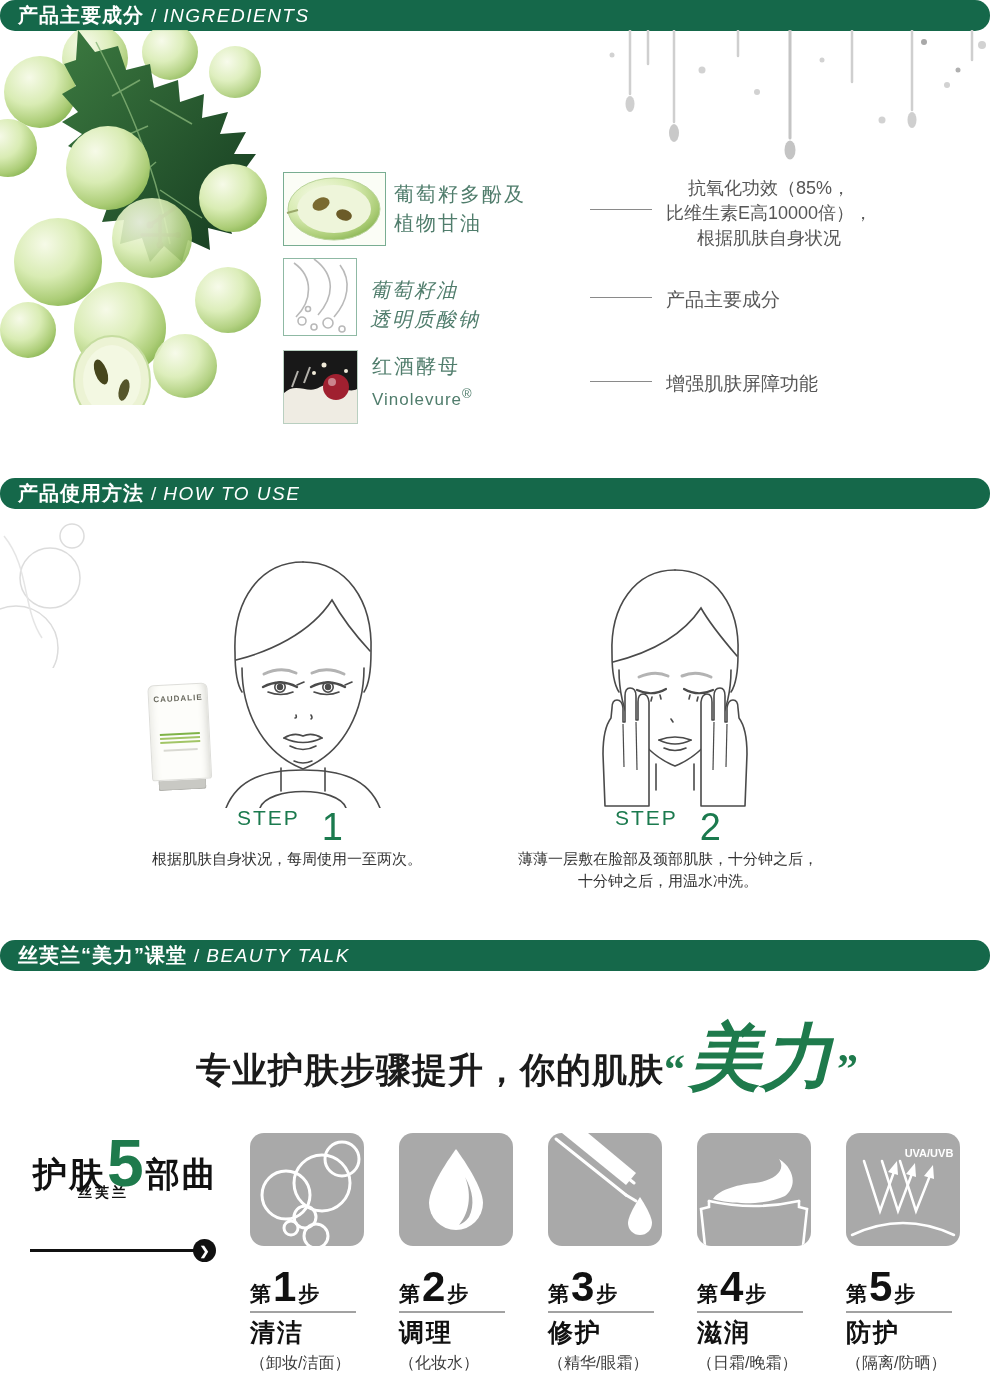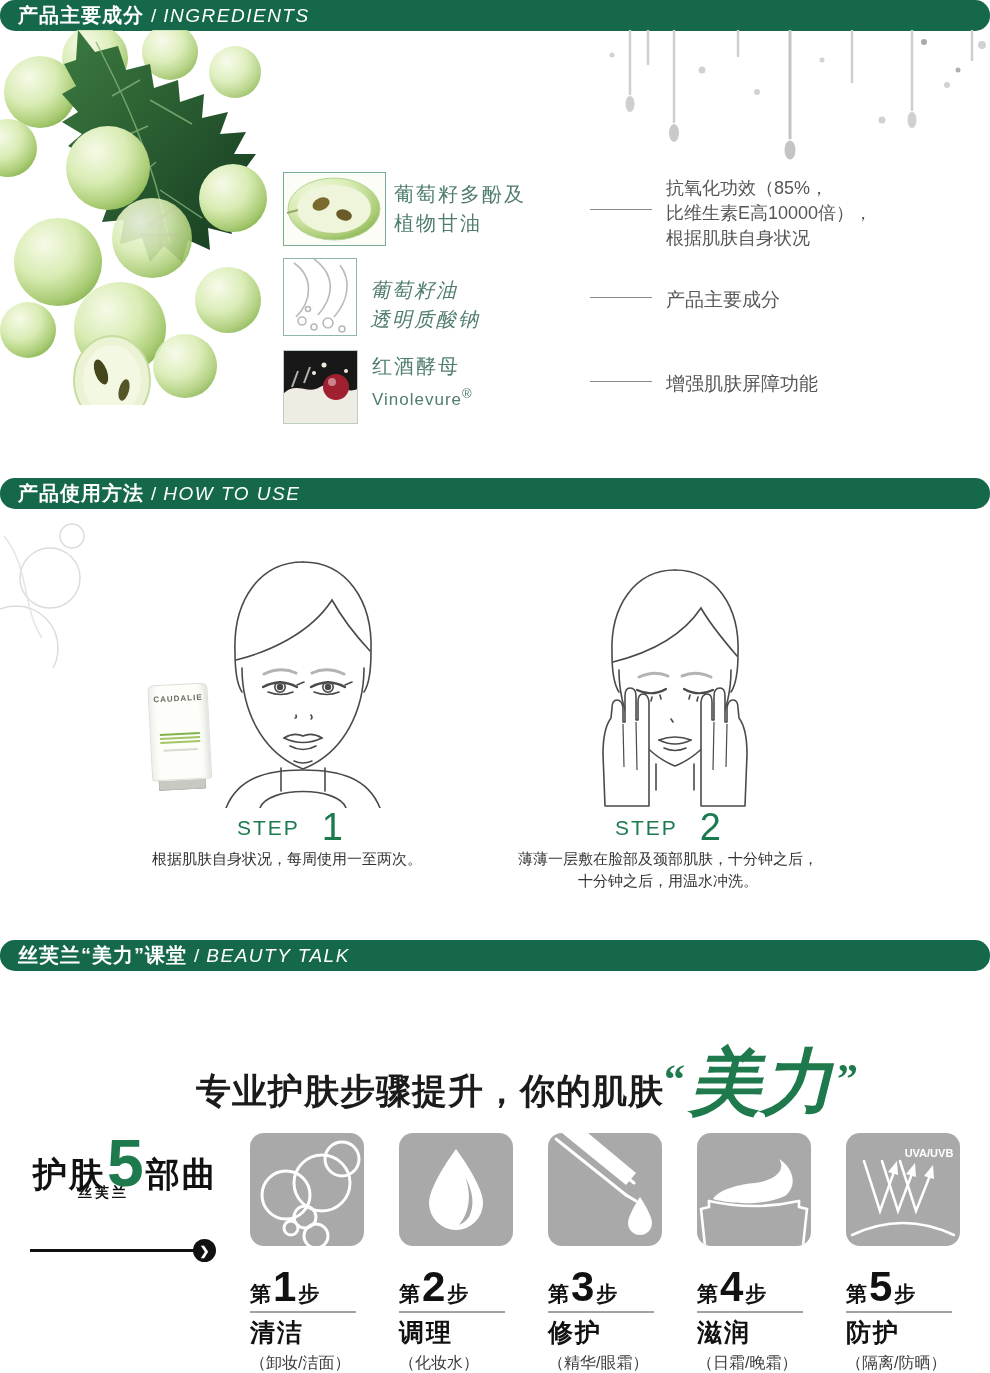--- a/index.html
+++ b/index.html
@@ -22,49 +22,49 @@
   .t3{left:283px;top:350px;width:75px;height:74px;border:1px solid #b9cfc0;}
   .ing-name{position:absolute;color:#507D6C;font-size:20px;line-height:29px;letter-spacing:2px;}
   .n1{left:394px;top:180px;}
   .n2{left:370px;top:276px;font-style:italic;}
   .n3{left:372px;top:352px;}
   .ing-brand{font-size:17px;letter-spacing:1px;line-height:26px;}
   .ing-brand sup{font-size:13px;}
   .dash{position:absolute;width:62px;border-top:1px solid #8a8a8a;}
   .d1{left:590px;top:209px;} .d2{left:590px;top:297px;} .d3{left:590px;top:381px;}
   .eff{position:absolute;color:#575757;font-size:18px;line-height:25px;}
-  .e1{left:666px;top:176px;}
+  .e1{left:666px;top:176px;text-align:center;}
   .e2{left:666px;top:287px;font-size:19px;}
   .e3{left:666px;top:371px;font-size:19px;}
 
   
   .face{position:absolute;}
   .tube{position:absolute;left:150px;top:684px;transform:rotate(-3deg);}
   .tube-body{width:58px;height:94px;background:#fdfdfa;border:1px solid #dededa;
      border-radius:6px 6px 3px 3px;position:relative;
      box-shadow:inset -9px 0 9px -8px #cfcfc9, inset 9px 0 9px -8px #e4e4de;}
   .tube-brand{font-size:8px;letter-spacing:1px;color:#6b6b60;text-align:center;
      padding-top:9px;font-weight:bold;}
   .tube-lines{margin-top:30px;}
   .tube-lines i{display:block;height:2px;background:#a2c566;margin:2px 9px;}
   .tube-lines i:first-child{background:#7fb347;}
   .tube-foot{height:2px;background:#d9d9d2;margin:6px 12px 0;}
   .tube-cap{width:46px;height:9px;background:#c9c9c4;margin:0 auto;
      border:1px solid #b3b3ae;border-top:none;border-radius:0 0 3px 3px;}
-  .step-head{position:absolute;color:#1B7A4E;display:flex;align-items:center;
+  .step-head{position:absolute;color:#1B7A4E;display:flex;align-items:flex-start;
      justify-content:center;gap:22px;width:180px;}
   .step-head .w{font-size:21px;letter-spacing:2px;}
   .step-head .n{font-size:38px;}
   .sh1{left:200px;top:806px;} .sh2{left:578px;top:806px;}
   .step-desc{position:absolute;color:#333;font-size:15px;line-height:22px;text-align:center;}
   .sd1{left:127px;top:848px;width:320px;}
   .sd2{left:498px;top:848px;width:340px;}
 
   
-  .headline{position:absolute;left:196px;top:1022px;display:flex;align-items:center;margin-top:25px;}
+  .headline{position:absolute;left:196px;top:1022px;display:flex;align-items:flex-end;}
   .hl-black{font-size:35px;font-weight:bold;color:#1b1b1b;letter-spacing:1px;padding-top:16px;}
   .hl-q{font-family:"Liberation Serif",serif;font-weight:bold;color:#1E7A4C;font-size:42px;
         line-height:1;position:relative;top:-4px;}
   .hl-green{font-family:"Liberation Serif",serif;font-style:italic;font-weight:bold;
         color:#1E7A4C;font-size:72px;line-height:1;margin:0 4px;}
   .intro-brand{position:absolute;left:38px;top:1184px;font-size:14px;font-weight:bold;
         color:#111;letter-spacing:3px;margin-left:40px;}
   .intro-line{position:absolute;left:33px;top:1130px;display:flex;align-items:center;
         height:66px;}
   .intro-line .p{font-size:34px;font-weight:bold;color:#111;letter-spacing:2px;

